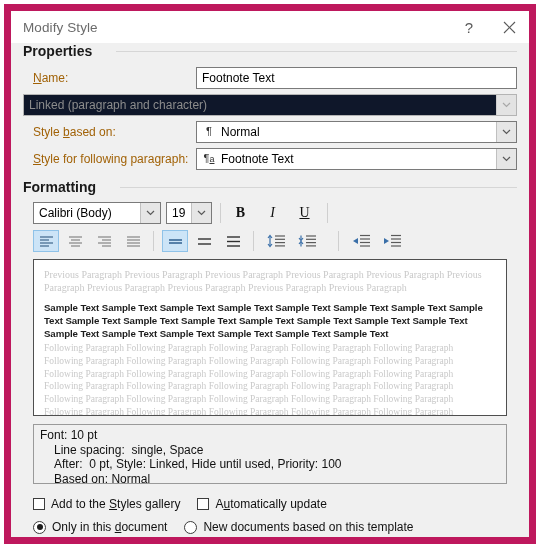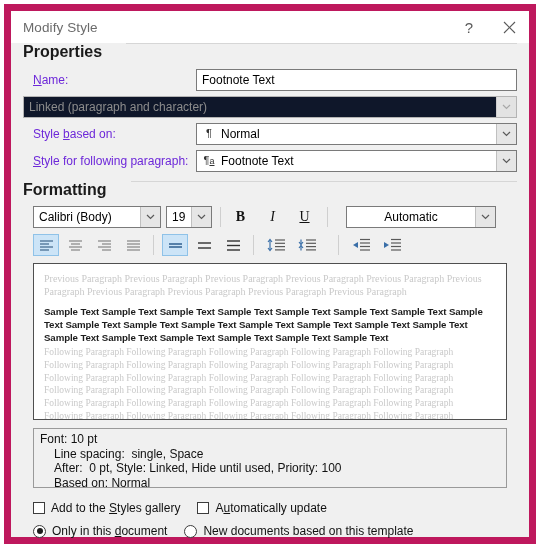--- a/index.html
+++ b/index.html
@@ -24,28 +24,28 @@
   }
   .title-spacer{flex:1 1 auto;}
   .title-btn{
     width:40px;height:30px;display:flex;align-items:center;justify-content:center;
     color:#5a5a5a;
   }
   .title-btn svg{display:block;}
   
   .content{flex:1 1 auto;position:relative;padding:0 12px;}
   .grouplabel{
-    display:flex;gap:24px;font-weight:bold;font-size:16px;
+    display:flex;align-items:center;gap:24px;font-weight:bold;font-size:14px;
     color:#1a1a1a;
   }
   .grouplabel .rule{flex:1 1 auto;height:1px;background:#d6d6d6;}
   .props{margin-top:7px;}
   .row{display:flex;align-items:center;height:23px;margin-bottom:4px;}
   .lbl{
-    width:173px;font-size:12px;color:#6d28d9;padding-left:10px;box-sizing:border-box;
+    width:173px;font-size:12px;color:#a16207;padding-left:10px;box-sizing:border-box;
     white-space:nowrap;
   }
   .lbl.dim{color:#a0a0a0;}
   u.acc{text-decoration:underline;}
   .field{flex:1 1 auto;height:22px;position:relative;box-sizing:border-box;}
   .txtbox{
     height:22px;border:1px solid #7a7a7a;background:#fff;box-sizing:border-box;
     display:flex;align-items:center;padding:0 5px;font-size:12px;color:#000;
   }
   .combo{
@@ -254,28 +254,20 @@
       </div>
 
       <div class="sep"></div>
 
       <div class="sbtn bold">B</div>
       <div class="sbtn ital" style="margin-left:9px;">I</div>
       <div class="sbtn und" style="margin-left:9px;">U</div>
 
       <div class="sep" style="margin-left:11px;"></div>
 
-      <div class="combo cb-color">
-        <div class="val">Automatic</div>
-        <div class="arrow">
-          <svg class="caret" width="9" height="6" viewBox="0 0 9 6">
-            <polyline points="1,1 4.5,4.5 8,1" fill="none" stroke="#5a5a5a" stroke-width="1.2"></polyline>
-          </svg>
-        </div>
-      </div>
     </div>
 
     <div class="fmtbar2">
 
       <div class="ibtn sel">
         <svg width="15" height="13" viewBox="0 0 15 13">
           <g stroke="#4a6f93" stroke-width="1.3">
             <line x1="1" y1="2" x2="14" y2="2"></line>
               <line x1="1" y1="5" x2="10" y2="5"></line>
             <line x1="1" y1="8" x2="14" y2="8"></line>

